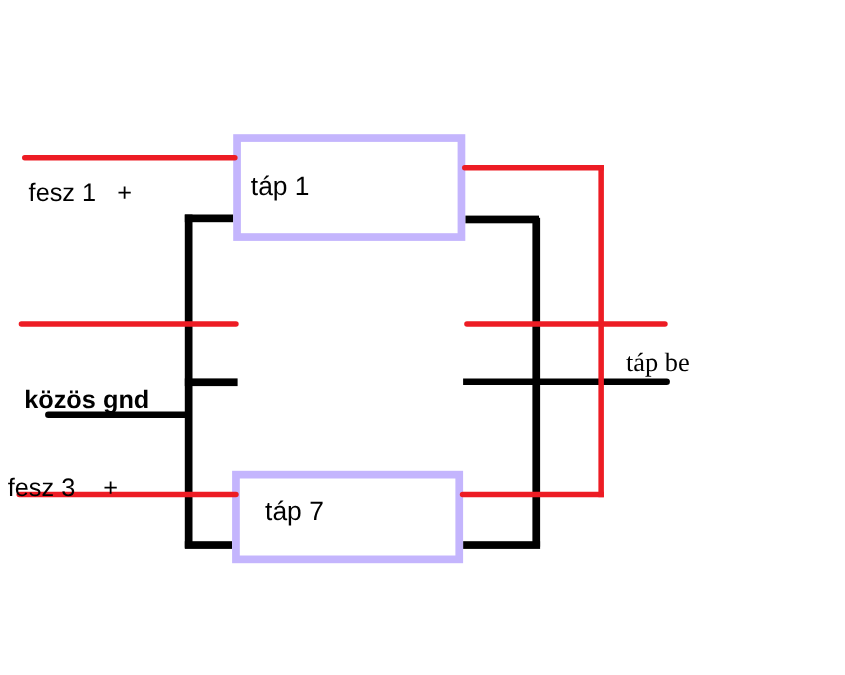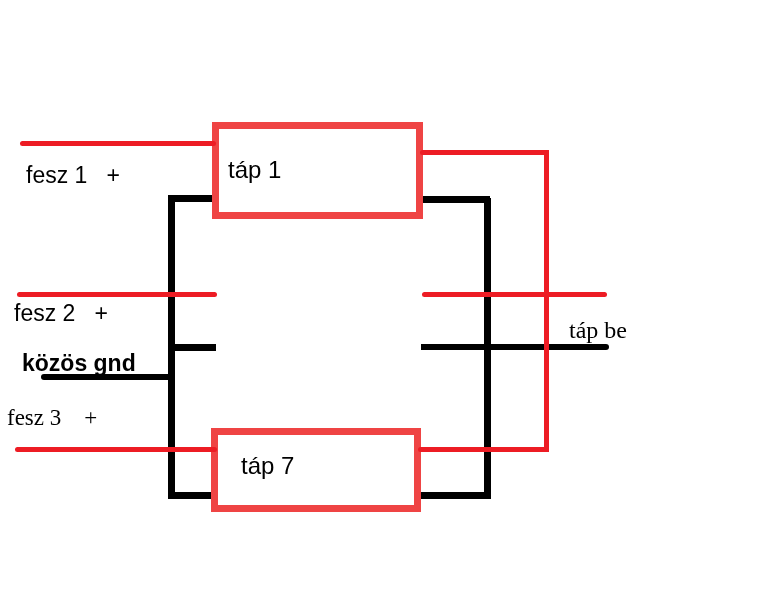--- a/index.html
+++ b/index.html
@@ -48,21 +48,21 @@
   .fesz3-wire      { left: 15px;  top: 447px; width: 202px; height: 5px; }
   .out1-wire       { left: 420px; top: 150px; width: 129px; height: 5px; }
   .out2-wire       { left: 422px; top: 292px; width: 185px; height: 5px; }
   .out3-wire       { left: 418px; top: 447px; width: 131px; height: 5px; }
   .red-bus         { left: 544px; top: 150px; width: 5px;   height: 302px; }
 
   
   .supply-box {
     position: absolute;
     background: #ffffff;
-    border: 7px solid #ef4444;
+    border: 7px solid #c4b5fd;
     box-sizing: border-box;
     z-index: 2;
     color: #000000;
     font-size: 24px;
   }
   .box-tap1 { left: 212px; top: 122px; width: 211px; height: 97px; padding: 27px 0 0 9px; }
   .box-tap2 { left: 213px; top: 272px; width: 211px; height: 90px; padding: 25px 0 0 9px; }
   .box-tap3 { left: 211px; top: 428px; width: 210px; height: 84px; padding: 17px 0 0 23px; }
 
   
@@ -70,21 +70,21 @@
     position: absolute;
     color: #000000;
     font-size: 23px;
     white-space: pre;
     z-index: 4;
     line-height: 1.1;
   }
   .lbl-fesz1 { left: 26px;  top: 163px; }
   .lbl-fesz2 { left: 14px;  top: 301px; }
   .lbl-gnd   { left: 22px;  top: 351px; font-weight: bold; }
-  .lbl-fesz3 { left: 7px;   top: 405px; font-family: Liberation Serif, serif; }
+  .lbl-fesz3 { left: 7px;   top: 431px; }
   .lbl-tapbe { left: 569px; top: 317px; font-size: 24px; font-family: Liberation Serif, serif; }
 </style>
 </head>
 <body>
 
 <div id="canvas">
 
   <div class="wire black left-bus"></div>
   <div class="wire black stub1-left"></div>
   <div class="wire black stub2-left"></div>
@@ -104,18 +104,17 @@
 
   <div class="wire red fesz1-wire cap-both"></div>
   <div class="wire red fesz2-wire cap-both"></div>
   <div class="wire red fesz3-wire cap-both"></div>
   <div class="wire red out1-wire cap-left"></div>
   <div class="wire red out2-wire cap-both"></div>
   <div class="wire red out3-wire cap-left"></div>
   <div class="wire red red-bus"></div>
 
   <div class="label lbl-fesz1">fesz 1   +</div>
-  <div class="label lbl-fesz2">fesz 2   +</div>
   <div class="label lbl-gnd">közös gnd</div>
   <div class="label lbl-fesz3">fesz 3    +</div>
   <div class="label lbl-tapbe">táp be</div>
 
 </div>
 
 </body></html>

